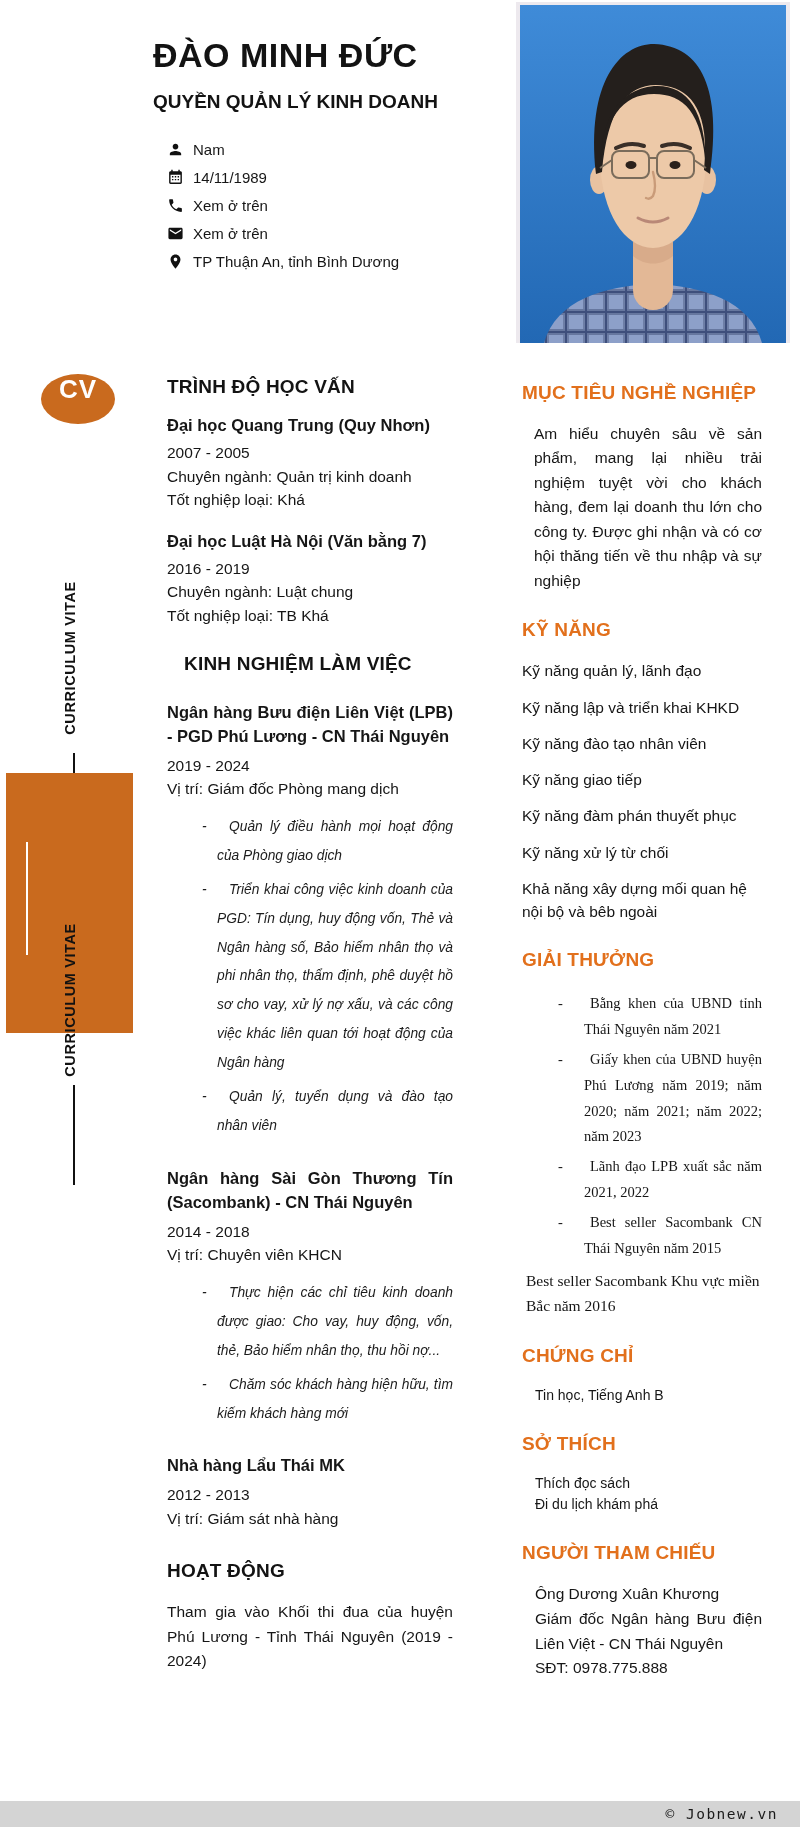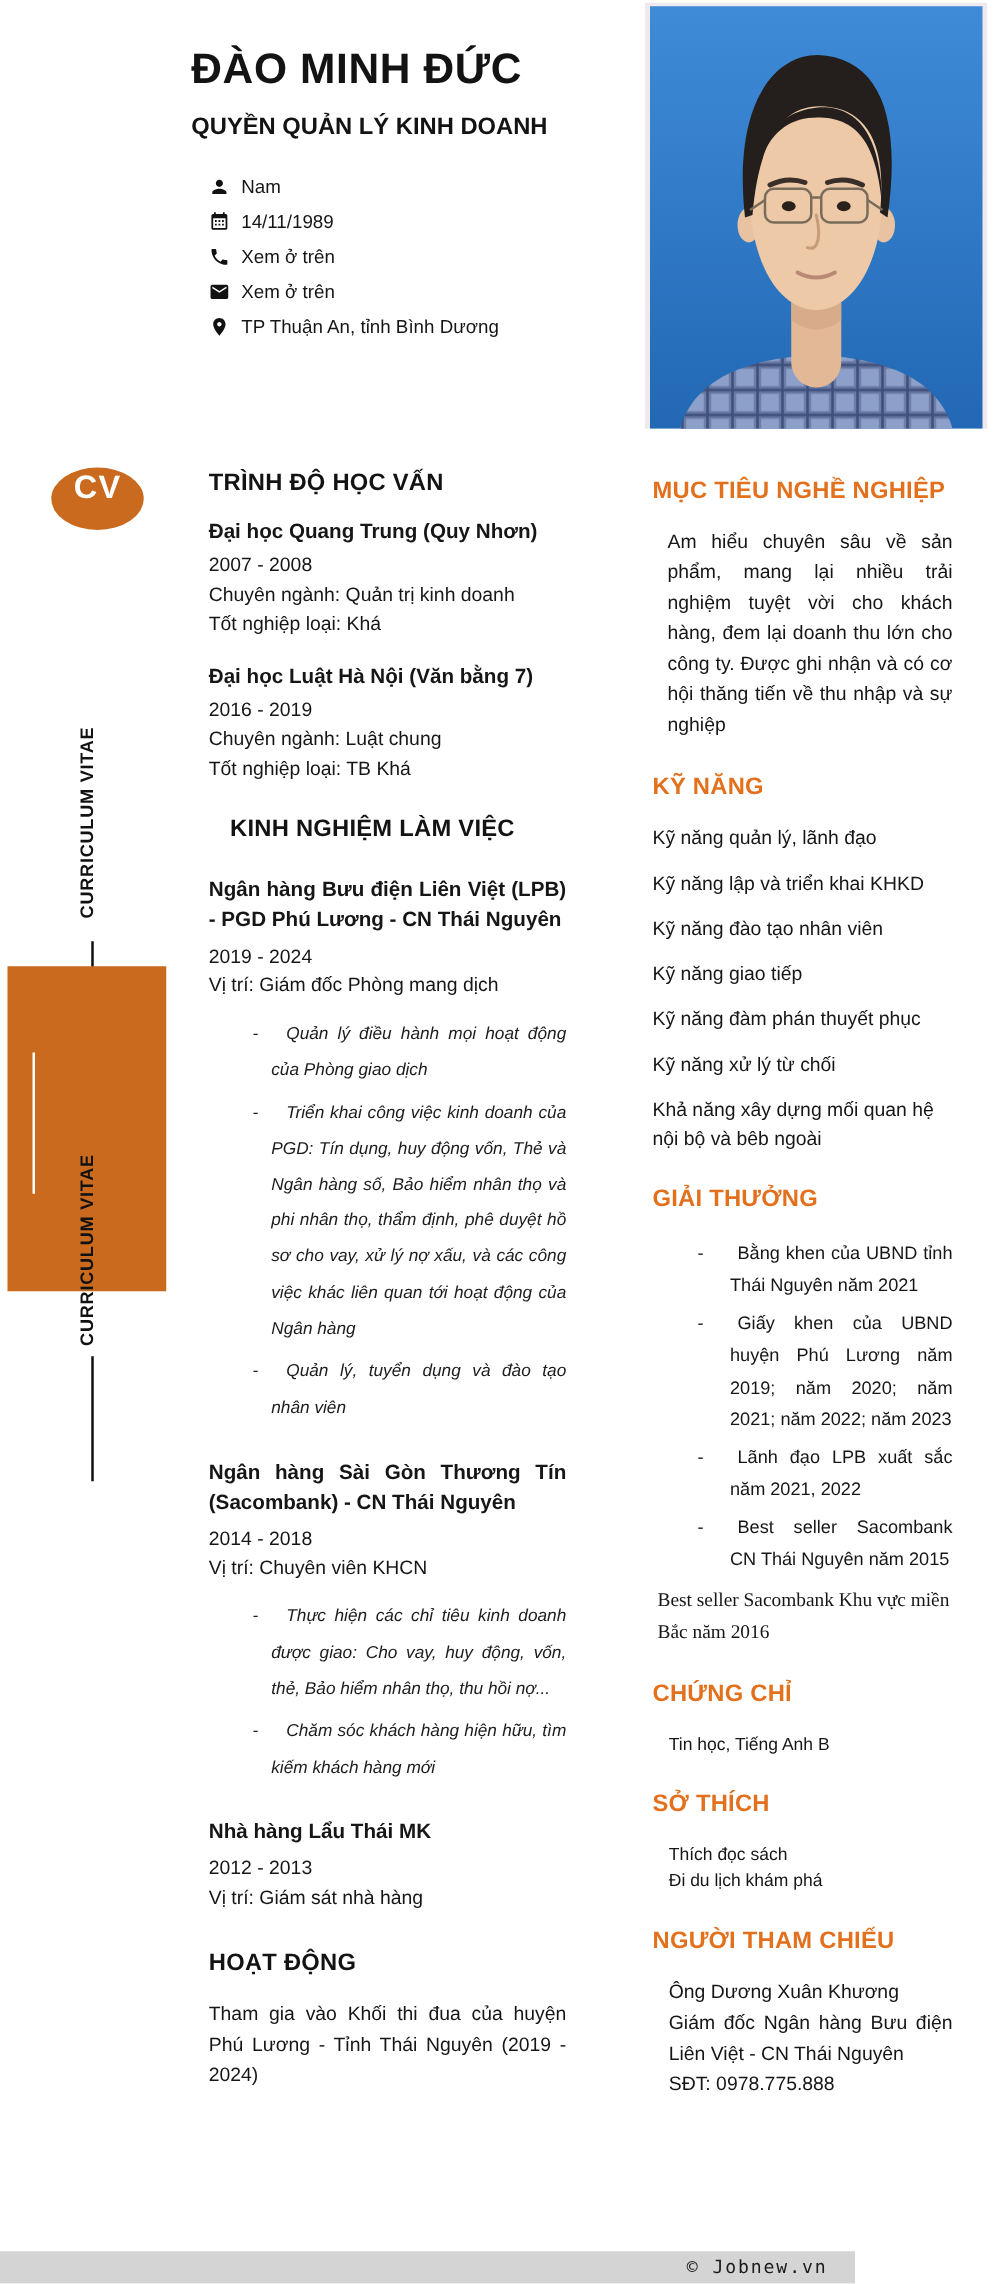--- a/index.html
+++ b/index.html
@@ -52,34 +52,34 @@
   .bullet{
     position:relative;padding-left:15px;text-indent:12px;margin-bottom:5px;
     font-style:italic;font-size:13.8px;line-height:2.1;text-align:justify;color:#1c1c1c;
   }
   .bullet::before{content:"-";position:absolute;left:0;top:0;font-style:italic;text-indent:0;}
   .activities{margin-top:30px;}
   .act-text{font-size:15.5px;line-height:1.6;text-align:justify;}
   .section{margin-top:26px;}
   .obj-text{padding-left:12px;font-size:15.5px;line-height:1.58;text-align:justify;}
   .skill{padding-left:0;font-size:15.5px;line-height:1.5;margin-bottom:13px;}
-  .awards{margin-top:20px;}
+  .awards{margin-top:20px;font-family:Liberation Serif, serif;}
   .award{
     position:relative;padding-left:62px;text-indent:6px;margin-bottom:4px;
     font-size:14.5px;line-height:1.78;text-align:justify;
   }
   .award::before{content:"-";position:absolute;left:36px;top:0;text-indent:0;}
   .note-serif{font-family:"Liberation Serif","DejaVu Serif",serif;font-size:15.5px;line-height:1.6;margin-top:8px;padding-left:4px;}
   .cert-text,.hobby{padding-left:13px;font-size:14px;line-height:1.55;}
   .ref-name{padding-left:13px;font-size:15.5px;line-height:1.6;}
   .ref-role{padding-left:13px;font-size:15.5px;line-height:1.6;text-align:justify;}
   .ref-phone{padding-left:13px;font-size:15.5px;line-height:1.6;}
   
   .footer{
-    position:absolute;left:0;bottom:0;width:684px;height:26px;background:#D4D4D4;
+    position:absolute;left:0;bottom:0;width:800px;height:26px;background:#D4D4D4;
     display:flex;align-items:center;justify-content:flex-end;padding-right:22px;box-sizing:border-box;
   }
   .footer span{font-family:"DejaVu Sans Mono","Liberation Mono",monospace;font-size:14.5px;letter-spacing:1.5px;color:#1a1a1a;}
 </style>
 </head>
 <body>
 
 <div class="page">
 
   <div class="cv-badge">
@@ -188,21 +188,21 @@
       <path d="M122 216 q15 8 30 0" stroke="#B98877" stroke-width="3" fill="none" stroke-linecap="round"></path>
     </svg>
   </div>
 
   <div class="col-left">
 
     <h2 class="h2">TRÌNH ĐỘ HỌC VẤN</h2>
 
     <div class="edu-item">
       <div class="edu-title">Đại học Quang Trung (Quy Nhơn)</div>
-      <div class="edu-line">2007 - 2008</div>
+      <div class="edu-line">2007 - 2005</div>
       <div class="edu-line">Chuyên ngành: Quản trị kinh doanh</div>
       <div class="edu-line">Tốt nghiệp loại: Khá</div>
     </div>
 
     <div class="edu-item">
       <div class="edu-title">Đại học Luật Hà Nội (Văn bằng 7)</div>
       <div class="edu-line">2016 - 2019</div>
       <div class="edu-line">Chuyên ngành: Luật chung</div>
       <div class="edu-line">Tốt nghiệp loại: TB Khá</div>
     </div>

